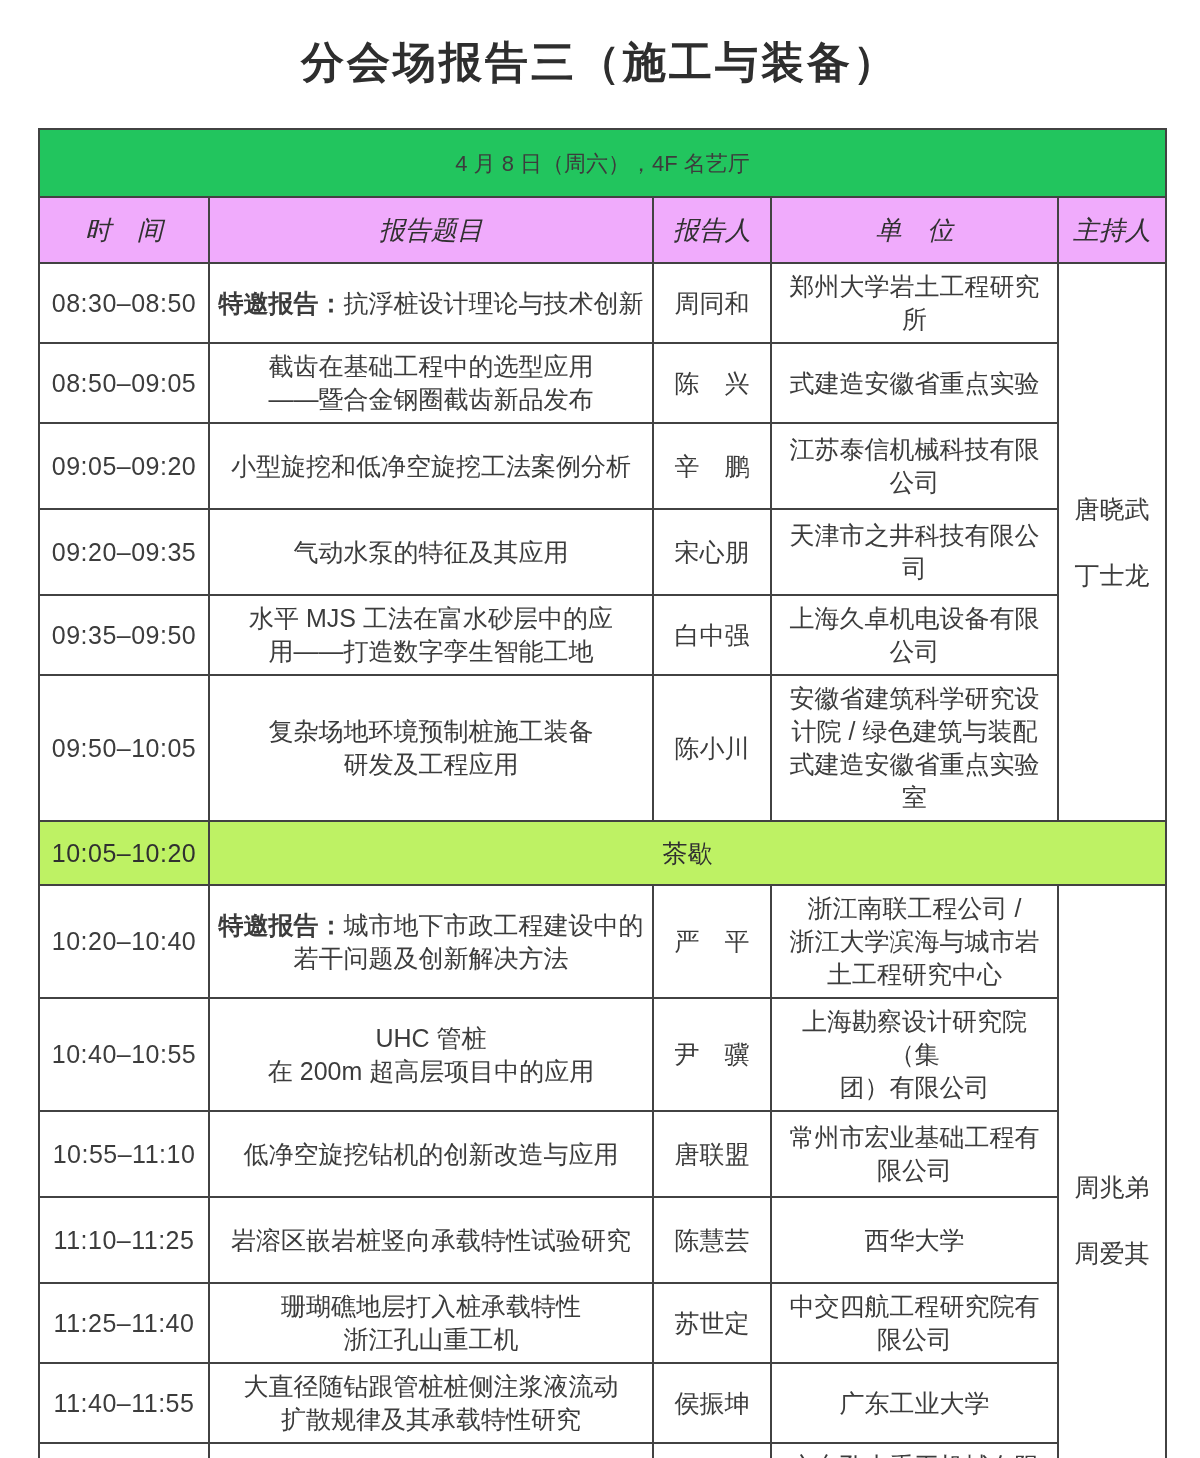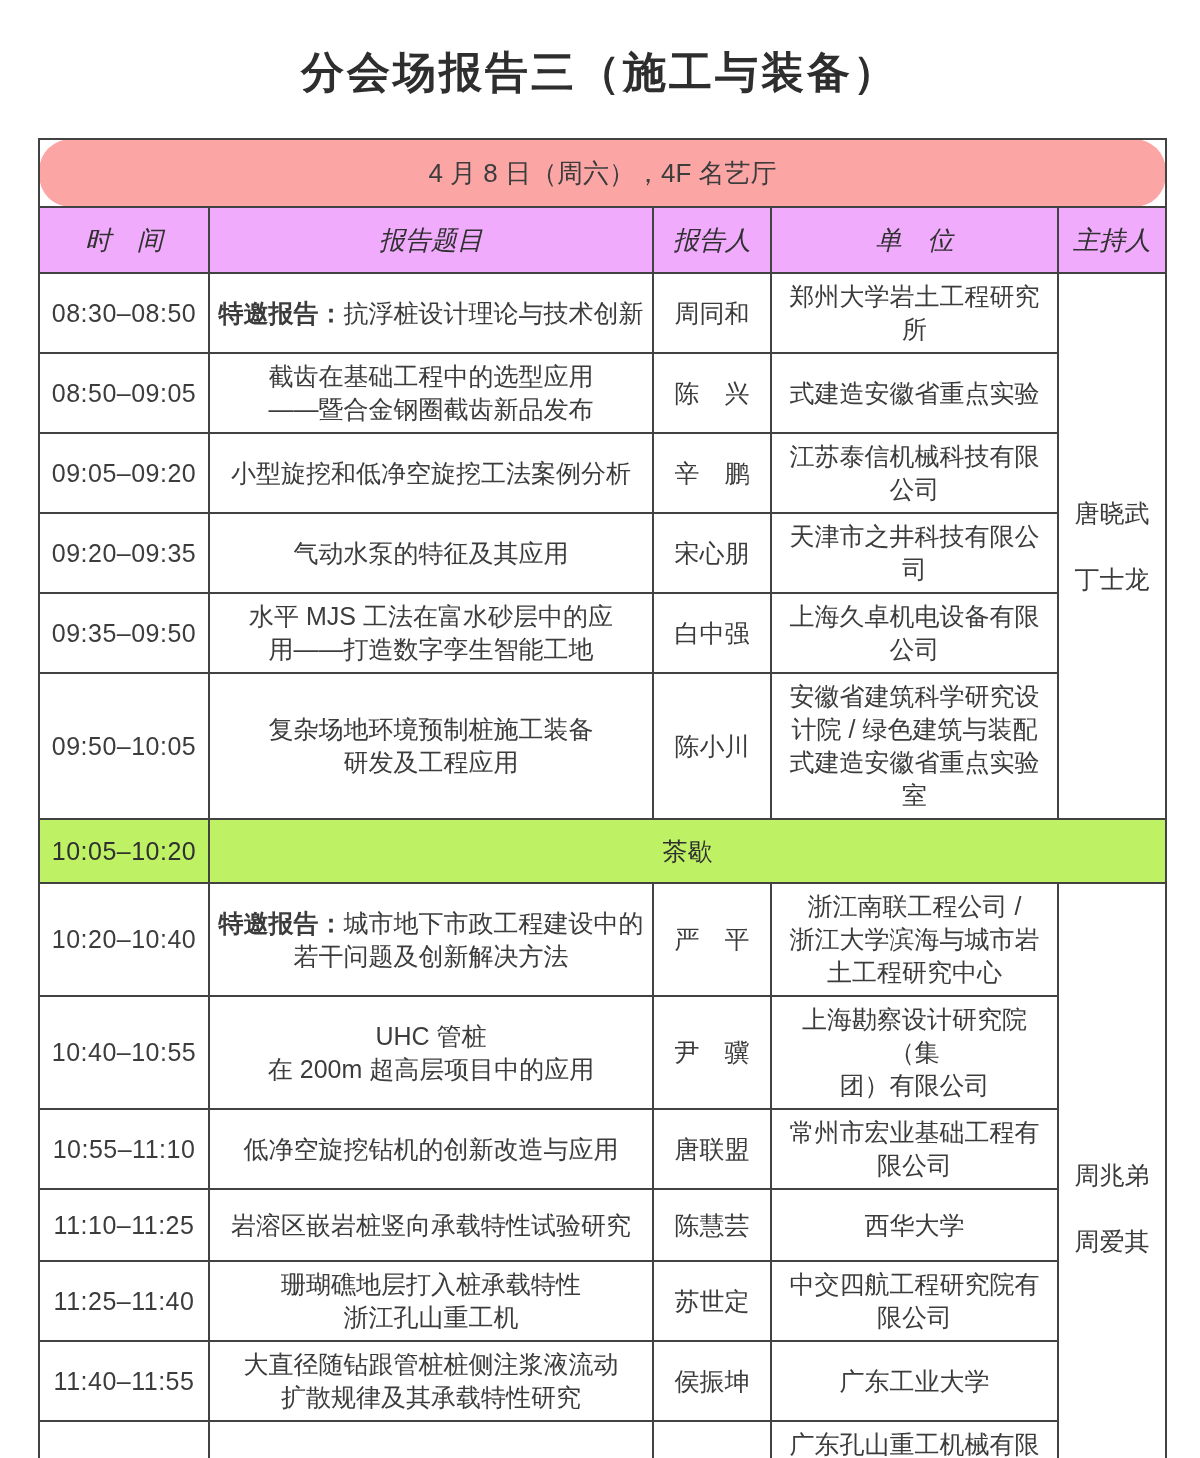--- a/index.html
+++ b/index.html
@@ -9,63 +9,62 @@
     width: 1200px;
     font-family: "Liberation Sans", "DejaVu Sans", sans-serif;
     color: #3c3c3c;
   }
   .page-title {
     text-align: center;
     font-size: 43px;
     font-weight: bold;
     color: #2e2e2e;
     letter-spacing: 3px;
-    padding-top: 44px;
+    padding-top: 34px;
     margin: 0 0 36px 0;
   }
   table.schedule {
     border-collapse: collapse;
     table-layout: fixed;
     width: 1127px;
     margin: 0 0 30px 38px;
   }
   table.schedule th, table.schedule td {
     border: 2px solid #424242;
     text-align: center;
     vertical-align: middle;
     font-size: 25px;
     line-height: 33px;
     font-weight: normal;
     padding: 6px 6px;
     white-space: pre-line;
     overflow-wrap: break-word;
   }
   tr.orange-row th {
-    background: #fca5a5;
+    background: #22c55e;
     height: 68px;
-    font-size: 26px;
+    font-size: 22px;
     color: #3c3c3c;
-    border-radius: 32px;
   }
   tr.green-head th {
     background: #f0abfc;
     height: 66px;
     font-size: 26px;
     color: #303030;
     font-style: italic;
   }
   tr.break-row td {
     background: #bef264;
     color: #303030;
   }
   td.time { font-size: 26px; letter-spacing: 0.5px; }
   td.topic b { font-weight: bold; margin-top: 45px; }
   td.chair { font-size: 26px; }
   .h-sm td { height: 64px; }
-  .h-1  td { height: 72px; }
+  .h-1  td { height: 86px; }
   .h-2  td { height: 78px; }
 </style>
 </head>
 <body>
 
 <h1 class="page-title">分会场报告三（施工与装备）</h1>
 
 <table class="schedule">
   <colgroup>
     <col style="width:170px">

